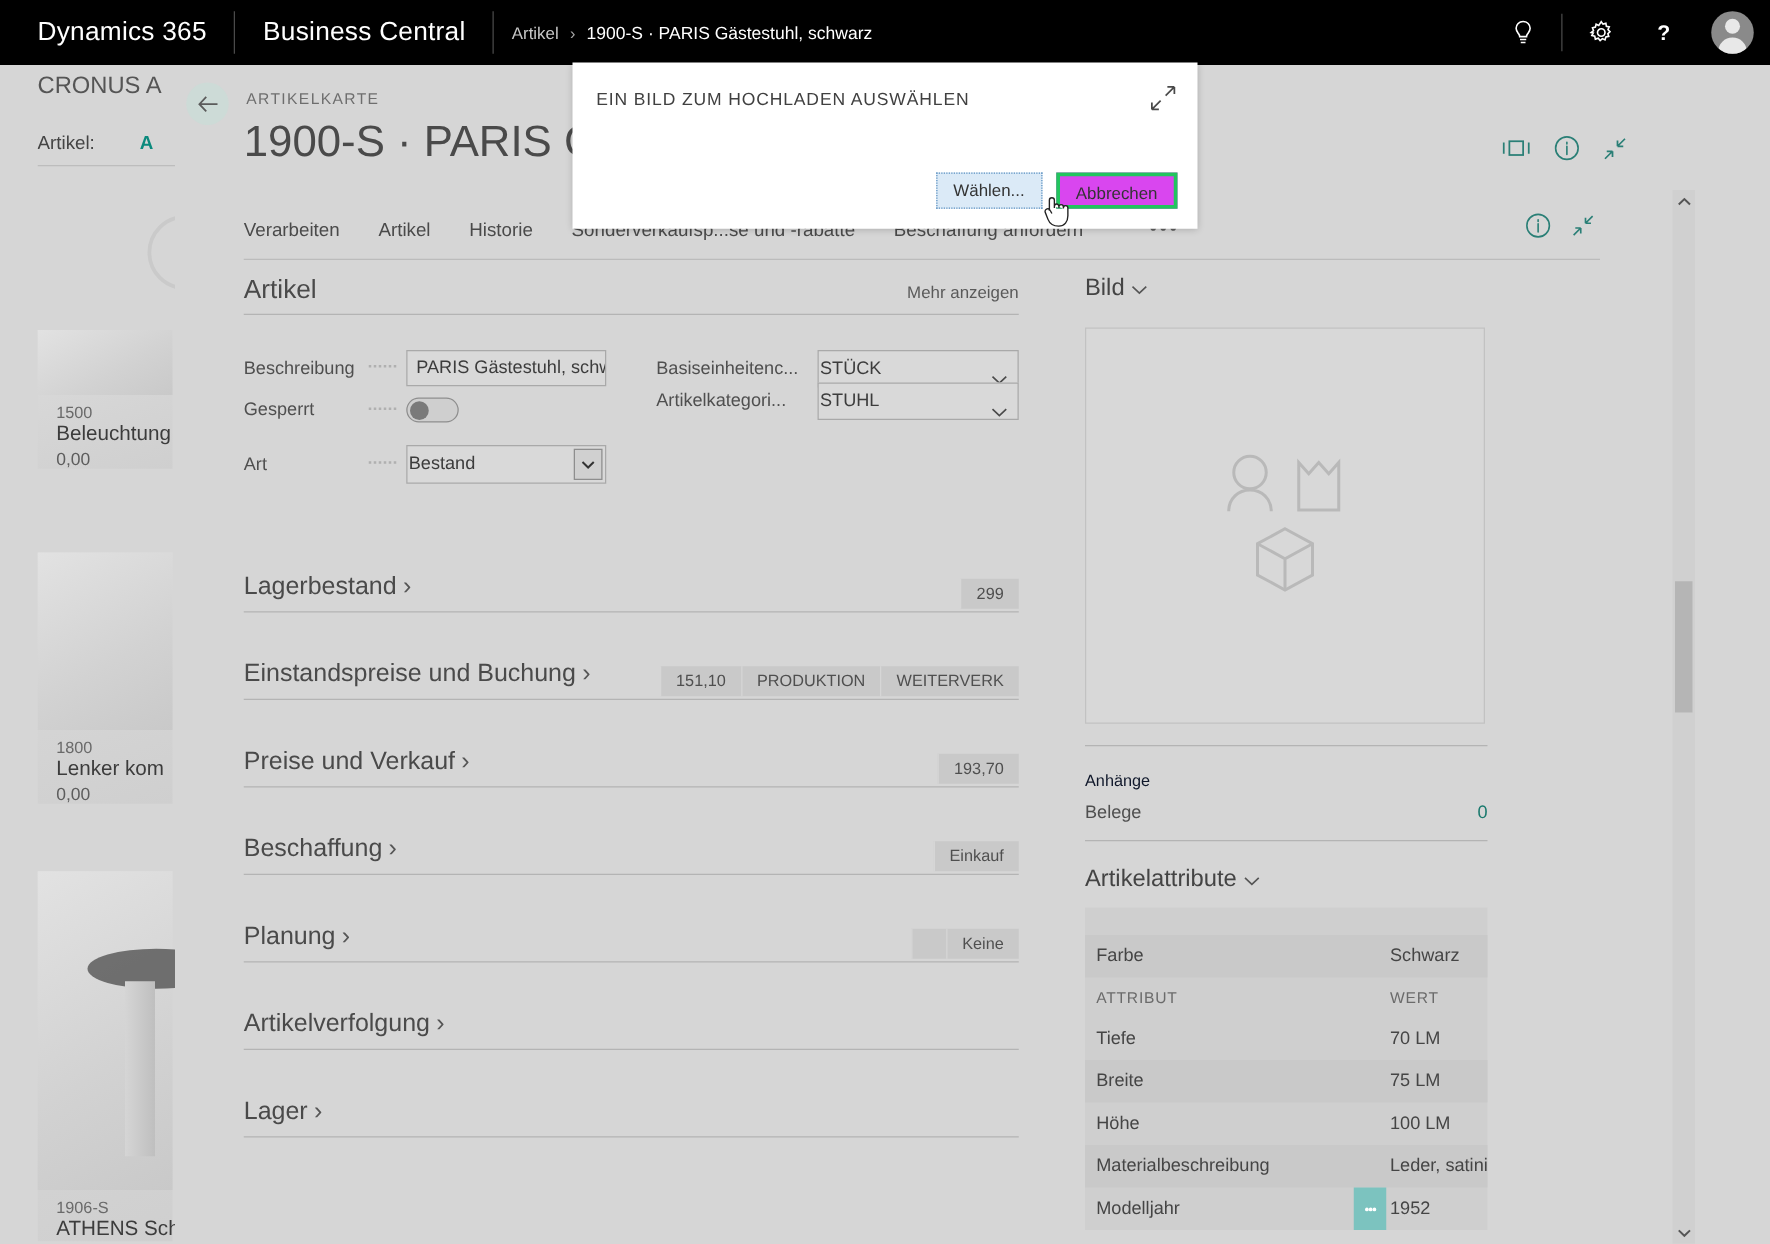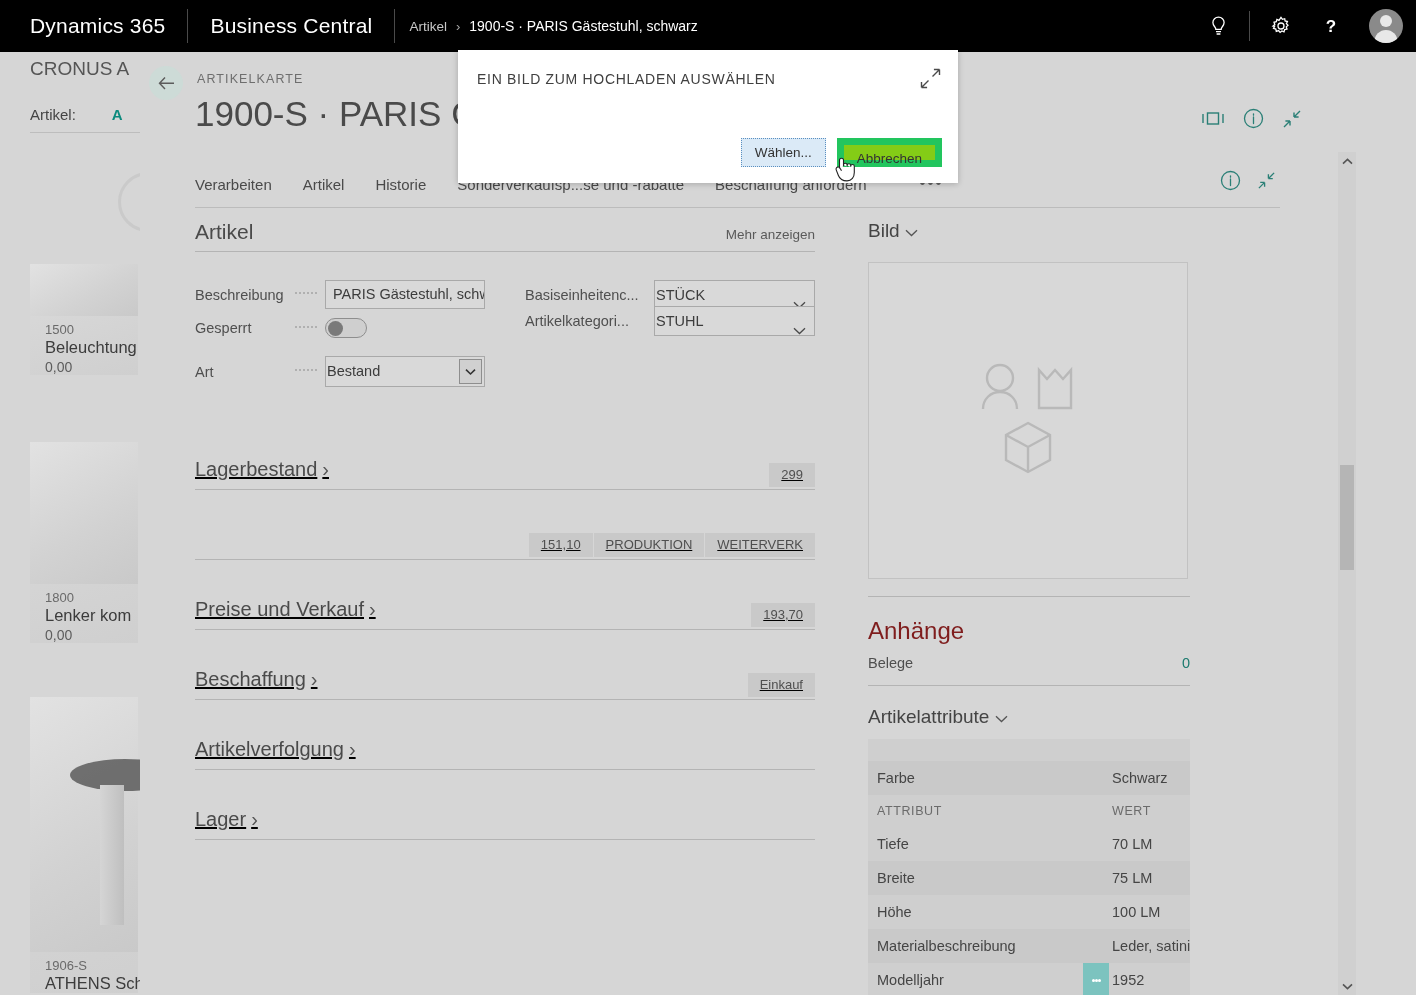--- a/index.html
+++ b/index.html
@@ -179,21 +179,21 @@
   .rc-head {
     font-size: 19px; color: #444; font-weight: 400;
     display: flex; align-items: center; gap: 5px;
   }
   .imgbox {
     margin-top: 20px; width: 320px; height: 317px;
     border: 1px solid #c2c2c2; background: #d8d8d8;
     display: flex; align-items: center; justify-content: center;
   }
   .rc-rule { margin-top: 17px; width: 322px; height: 1px; background: #b4b4b4; }
-  .rc-head2 { margin-top: 20px; font-size: 24px; color: #7f1d1d; font-weight: 400; }
+  .rc-head2 { margin-top: 20px; font-size: 13px; color: #0f172a; font-weight: 400; }
   .rc-kv { margin-top: 10px; display: flex; font-size: 14.5px; color: #4f4f4f; }
   .rc-kv .v { margin-left: auto; color: #1b7a6e; }
   .rc-rule2 { margin-top: 14px; width: 322px; height: 1px; background: #b4b4b4; }
 
   .attr-head { margin-top: 20px; font-size: 19px; color: #444; display: flex; align-items: center; gap: 6px; }
   .attr-table { margin-top: 11px; width: 322px; background: #cfcfcf; }
   .attr-pad { height: 22px; }
   .atr { display: flex; height: 34px; align-items: center; position: relative; }
   .atr.hdr { height: 32px; }
   .atr.hdr .c { font-size: 12.5px; color: #6b6b6b; letter-spacing: .6px; }
@@ -226,21 +226,21 @@
   }
   .modal-title {
     position: absolute; left: 19px; top: 21px;
     font-size: 14px; letter-spacing: .7px; color: #404040;
   }
   .modal-expand { position: absolute; right: 17px; top: 18px; color: #4a4a4a; }
   .modal-btns { position: absolute; right: 16px; bottom: 16px; display: flex; gap: 11px; }
   .mbtn {
     height: 29px; min-width: 76px; padding: 0 13px;
     font-size: 13.5px; color: #333; line-height: 27px; text-align: center;
-    background: #84cc16; border: 7px solid #22c55e;
+    background: #d946ef; border: 3px solid #22c55e;
   }
   .mbtn.focused { background: #dbeaf7; border: 1px dotted #5a8fc0; }
 
   .cursor { position: absolute; left: 834px; top: 155px; z-index: 70; }
 </style>
 </head>
 <body>
 
 <div id="root">
 
@@ -420,30 +420,31 @@
               <span>STUHL</span>
               <span class="chev">
                 <svg width="13" height="8" viewBox="0 0 13 8" fill="none" stroke="#4a4a4a" stroke-width="1.3">
                     <path d="M1 1.3l5.5 5.2L12 1.3"></path>
                   </svg>
               </span>
             </span>
           </div>
         </div>
 
-        <div style="margin-top:28px;text-decoration:underline;">
+        <div style="margin-top:28px;">
 
           <div class="secrow">
             <span class="secrow-label"><span>Lagerbestand</span><span class="ch">›</span></span>
             <span class="badges">
               <span class="badge">299</span>
             </span>
           </div>
 
           <div class="secrow">
+            <span class="secrow-label"><span>Einstandspreise und Buchung</span><span class="ch">›</span></span>
             <span class="badges">
               <span class="badge">151,10</span>
               <span class="badge">PRODUKTION</span>
               <span class="badge">WEITERVERK</span>
             </span>
           </div>
 
           <div class="secrow">
             <span class="secrow-label"><span>Preise und Verkauf</span><span class="ch">›</span></span>
             <span class="badges">
@@ -451,20 +452,27 @@
             </span>
           </div>
 
           <div class="secrow">
             <span class="secrow-label"><span>Beschaffung</span><span class="ch">›</span></span>
             <span class="badges">
               <span class="badge">Einkauf</span>
             </span>
           </div>
 
+          <div class="secrow">
+            <span class="secrow-label"><span>Planung</span><span class="ch">›</span></span>
+            <span class="badges">
+              <span class="badge empty"></span>
+              <span class="badge">Keine</span>
+            </span>
+          </div>
 
           <div class="secrow">
             <span class="secrow-label"><span>Artikelverfolgung</span><span class="ch">›</span></span>
           </div>
 
           <div class="secrow">
             <span class="secrow-label"><span>Lager</span><span class="ch">›</span></span>
           </div>
         </div>
       </div>

